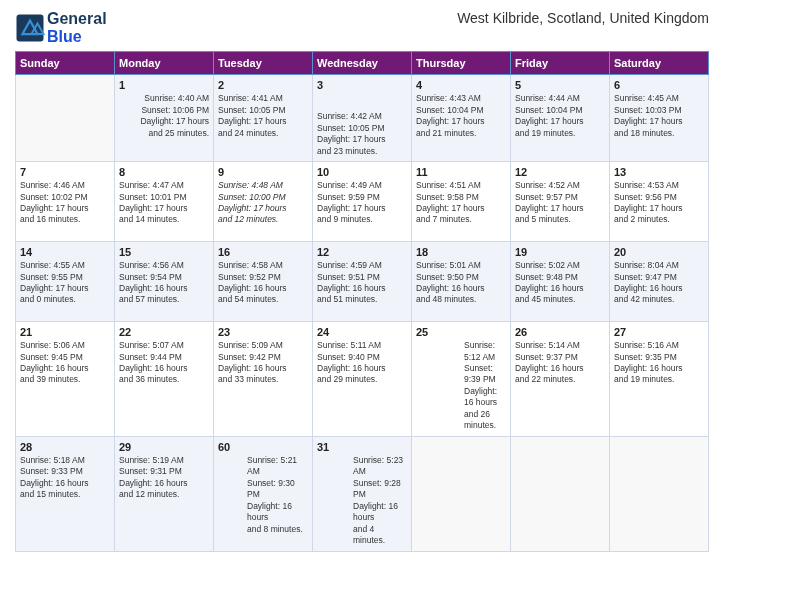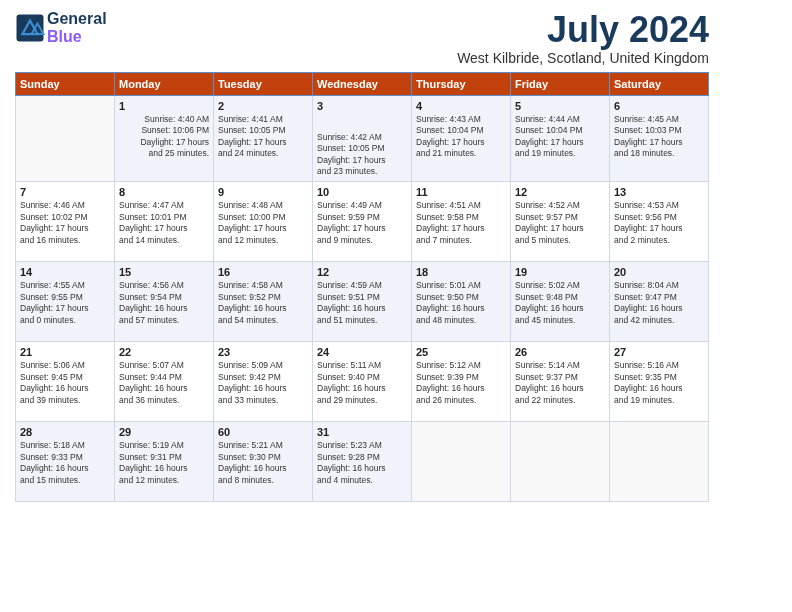--- a/index.html
+++ b/index.html
@@ -44,21 +44,21 @@
       font-size: 14px;
       color: #333;
       font-weight: normal;
     }
     table {
       width: 100%;
       border-collapse: collapse;
       table-layout: fixed;
     }
     thead tr {
-      background-color: #c2410c;
+      background-color: #701a75;
     }
     thead th {
       color: #fff;
       font-size: 11px;
       font-weight: bold;
       padding: 5px 4px;
       text-align: left;
       border: 1px solid #5a90d0;
     }
     tbody tr {
@@ -97,25 +97,24 @@
 <div class="page">
   <div class="header">
     <div class="logo">
       <svg class="logo-icon" viewBox="0 0 40 40">
         <rect x="2" y="2" width="36" height="36" rx="4" fill="#1a3a5c"></rect>
         <polygon points="10,28 20,10 30,28" fill="none" stroke="#3a8fd4" stroke-width="3"></polygon>
         <polygon points="22,28 30,14 38,28" fill="none" stroke="#3a8fd4" stroke-width="2.5"></polygon>
       </svg>
       <div>
         <div style="font-size:16px;font-weight:bold;color:#1a3a5c;line-height:1.1;">General</div>
-        <div style="font-size:16px;font-weight:bold;color:#8b5cf6;line-height:1.1;">Blue</div>
+        <div style="font-size:16px;font-weight:bold;color:#1d4ed8;line-height:1.1;">Blue</div>
       </div>
     </div>
     <div class="title-block">
-      <div class="month-title">July 2024</div>
       <div class="location-title">West Kilbride, Scotland, United Kingdom</div>
     </div>
   </div>
 
   <table>
     <thead>
       <tr>
       <th>Sunday</th>
           <th>Monday</th>
           <th>Tuesday</th>
@@ -181,21 +180,21 @@
           </td>
           <td>
             <span class="day-num">8</span>
             <div class="day-info" style="white-space: pre-line;">Sunrise: 4:47 AM
 Sunset: 10:01 PM
 Daylight: 17 hours
 and 14 minutes.</div>
           </td>
           <td>
             <span class="day-num">9</span>
-            <div class="day-info" style="white-space: pre-line;">Sunrise: 4:48 AM
+            <div class="day-info" style="white-space: pre-line; font-style: italic;">Sunrise: 4:48 AM
 Sunset: 10:00 PM
 Daylight: 17 hours
 and 12 minutes.</div>
           </td>
           <td>
             <span class="day-num">10</span>
             <div class="day-info" style="white-space: pre-line;">Sunrise: 4:49 AM
 Sunset: 9:59 PM
 Daylight: 17 hours
 and 9 minutes.</div>
@@ -297,21 +296,21 @@
           </td>
           <td>
             <span class="day-num">24</span>
             <div class="day-info" style="white-space: pre-line;">Sunrise: 5:11 AM
 Sunset: 9:40 PM
 Daylight: 16 hours
 and 29 minutes.</div>
           </td>
           <td>
             <span class="day-num">25</span>
-            <div class="day-info" style="white-space: pre-line;">Sunrise: 5:12 AM
+            <div class="day-info" style="white-space: pre-line; margin-left: 48px;">Sunrise: 5:12 AM
 Sunset: 9:39 PM
 Daylight: 16 hours
 and 26 minutes.</div>
           </td>
           <td>
             <span class="day-num">26</span>
             <div class="day-info" style="white-space: pre-line;">Sunrise: 5:14 AM
 Sunset: 9:37 PM
 Daylight: 16 hours
 and 22 minutes.</div>
@@ -334,28 +333,28 @@
           </td>
           <td>
             <span class="day-num">29</span>
             <div class="day-info" style="white-space: pre-line;">Sunrise: 5:19 AM
 Sunset: 9:31 PM
 Daylight: 16 hours
 and 12 minutes.</div>
           </td>
           <td>
             <span class="day-num">60</span>
-            <div class="day-info" style="white-space: pre-line;">Sunrise: 5:21 AM
+            <div class="day-info" style="white-space: pre-line; margin-left: 29px;">Sunrise: 5:21 AM
 Sunset: 9:30 PM
 Daylight: 16 hours
 and 8 minutes.</div>
           </td>
           <td>
             <span class="day-num">31</span>
-            <div class="day-info" style="white-space: pre-line;">Sunrise: 5:23 AM
+            <div class="day-info" style="white-space: pre-line; margin-left: 36px;">Sunrise: 5:23 AM
 Sunset: 9:28 PM
 Daylight: 16 hours
 and 4 minutes.</div>
           </td>
           <td class="empty-cell"></td>
           <td class="empty-cell"></td>
           <td class="empty-cell"></td>
         </tr>
       </tbody>
   </table>

